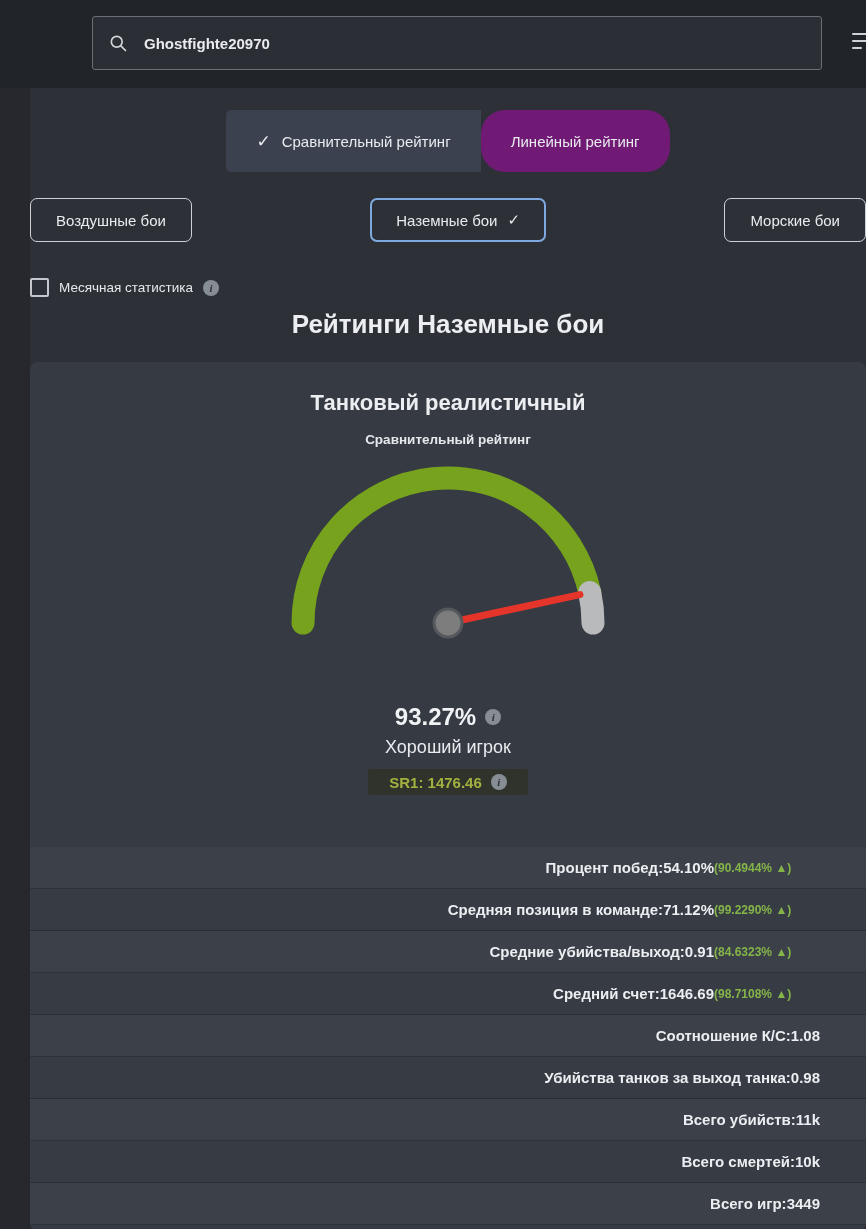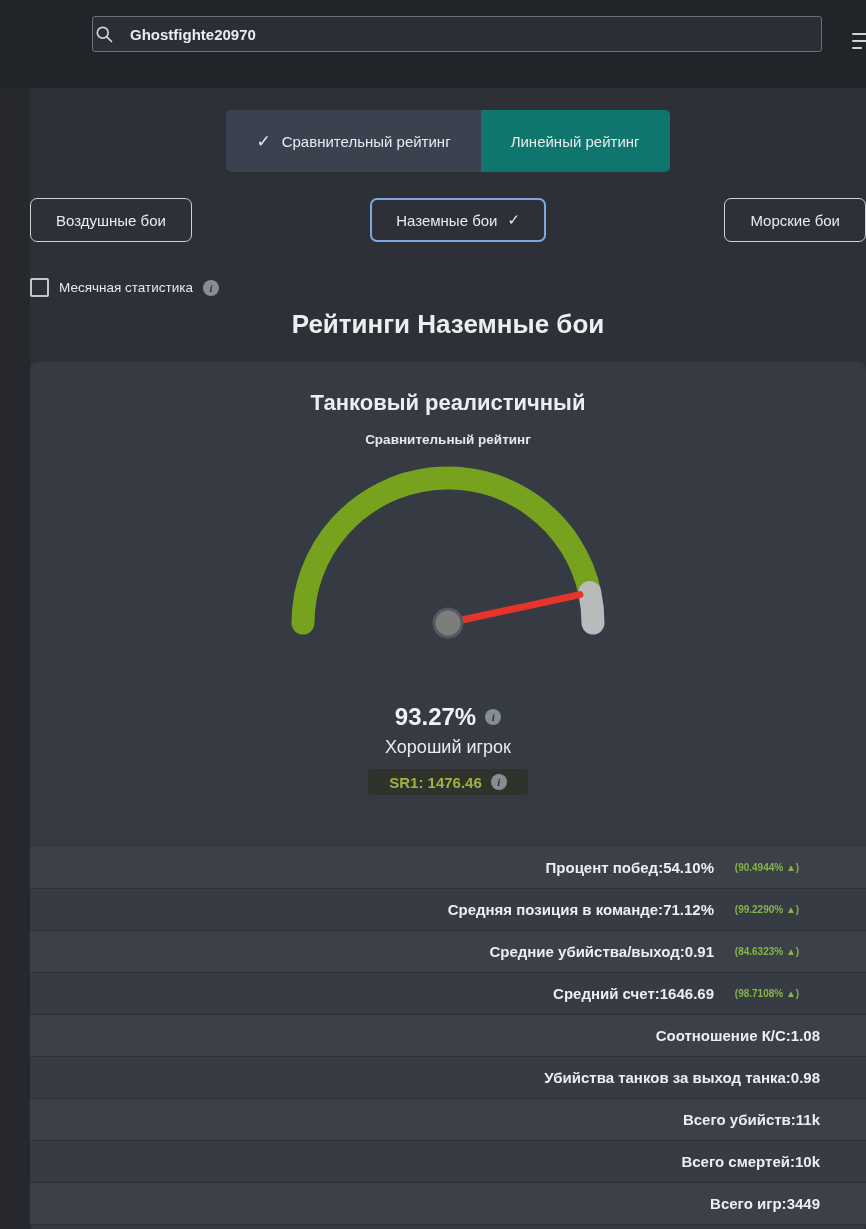--- a/index.html
+++ b/index.html
@@ -1,40 +1,40 @@
 <!DOCTYPE html>
 <html><head>
 <meta charset="utf-8">
 <style>
   html,body{margin:0;padding:0;background:#26282d;}
   .page{position:relative;width:866px;height:1229px;background:#26282d;overflow:hidden;
         font-family:"Liberation Sans",sans-serif;color:#e9ebee;}
 
   
   .topbar{position:absolute;left:0;top:0;width:866px;height:88px;background:#212429;}
-  .search{position:absolute;left:92px;top:16px;width:730px;height:36px;box-sizing:border-box;
+  .search{position:absolute;left:92px;top:16px;width:730px;height:54px;box-sizing:border-box;
           background:#2b2f35;border:1px solid #6b7077;border-radius:3px;
-          display:flex;align-items:center;gap:14px;padding:0 1px;}
+          display:flex;align-items:center;gap:14px;padding:0 15px;}
   .search input{flex:1;background:transparent;border:none;outline:none;color:#e9ebee;
           font-family:"Liberation Sans",sans-serif;font-size:15px;font-weight:700;}
   .filter{position:absolute;left:852px;top:33px;display:flex;flex-direction:column;gap:5px;}
   .filter i{display:block;height:2px;background:#cfd3d8;border-radius:1px;}
   .filter i:nth-child(1){width:24px;}
   .filter i:nth-child(2){width:17px;}
   .filter i:nth-child(3){width:10px;}
 
   
   .content{position:absolute;left:30px;top:88px;width:836px;height:1141px;background:#2d3137;
            text-align:center;}
 
   .tabgroup{display:inline-flex;margin-top:22px;border-radius:5px;overflow:hidden;}
   .tab{height:62px;display:flex;align-items:center;gap:11px;padding:0 30px;font-size:15px;
        color:#e9ebee;cursor:pointer;}
   .tab.selected{background:#3c4150;}
-  .tab.plain{background:#0f766e;}
+  .tab.plain{background:#701a75;border-radius:24px;}
   .tab .check{font-size:17px;}
 
   .modes{margin-top:26px;display:flex;justify-content:space-between;gap:14px;}
   .mode{height:44px;box-sizing:border-box;padding:0 25px;border:1px solid #ccd1d7;border-radius:7px;
         background:transparent;color:#e9ebee;font-size:15px;display:inline-flex;align-items:center;
         gap:10px;font-family:"Liberation Sans",sans-serif;cursor:pointer;}
   .mode.selected{border:2px solid #7ea9df;padding:0 24px;}
 
   .monthly{margin-top:36px;display:flex;justify-content:flex-start;align-items:center;gap:10px;
            font-size:13.5px;color:#e6e8eb;}
@@ -58,21 +58,21 @@
             padding:0 21px;border-radius:3px;background:#30332b;color:#a2b13f;
             font-size:15px;font-weight:700;}
 
   .stats{margin-top:52px;text-align:left;}
   .row{display:flex;align-items:center;height:41px;padding:0 46px 0 18px;
        border-bottom:1px solid rgba(0,0,0,0.22);font-size:15px;font-weight:700;color:#eceef1;}
   .row:nth-child(odd){background:#3b4049;}
   .row:nth-child(even){background:#363b44;}
   .lbl{flex:1;text-align:right;}
   .val{white-space:nowrap;text-align:center;}
-  .pct{min-width:106px;text-align:center;color:#85b449;font-size:10px;font-weight:700;white-space:nowrap;}
+  .pct{min-width:106px;text-align:left;color:#85b449;font-size:12px;font-weight:700;white-space:nowrap;}
 </style>
 </head>
 <body>
 
 <div class="page">
 
   <div class="topbar">
     <div class="search">
       <svg width="20" height="20" viewBox="0 0 24 24">
         <circle cx="10.5" cy="10.5" r="6.5" fill="none" stroke="#d3d6da" stroke-width="2"></circle>

